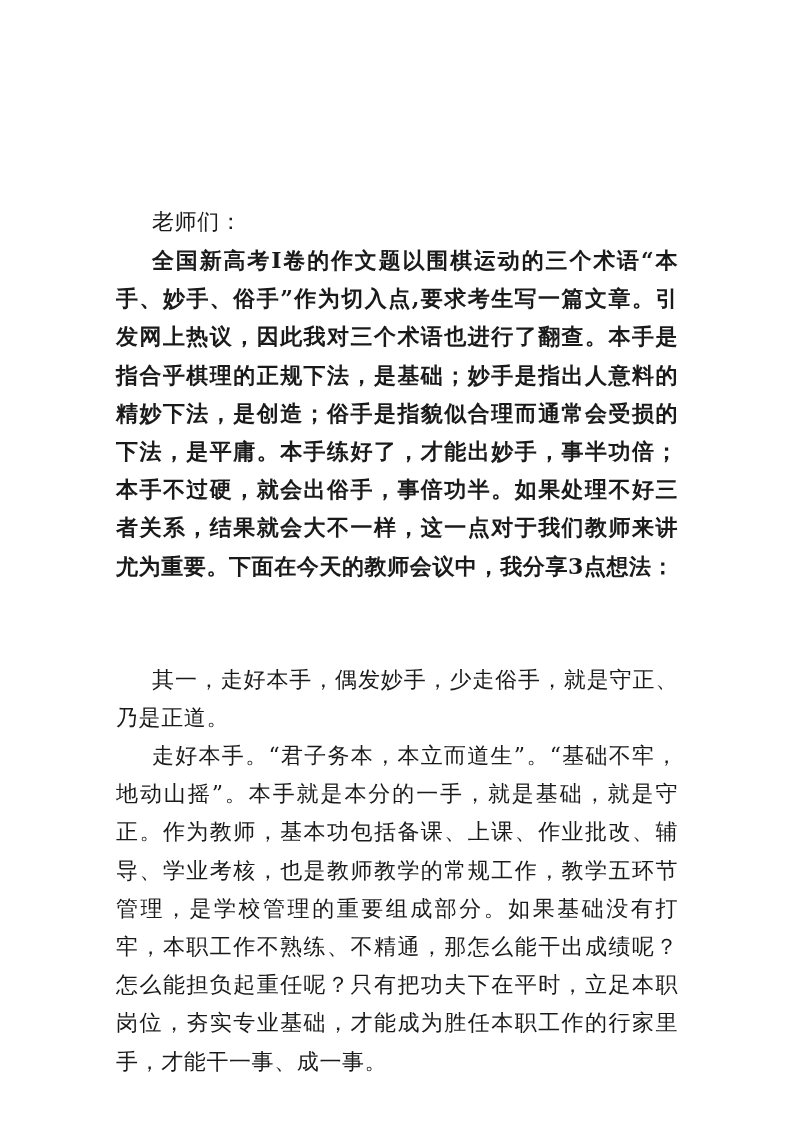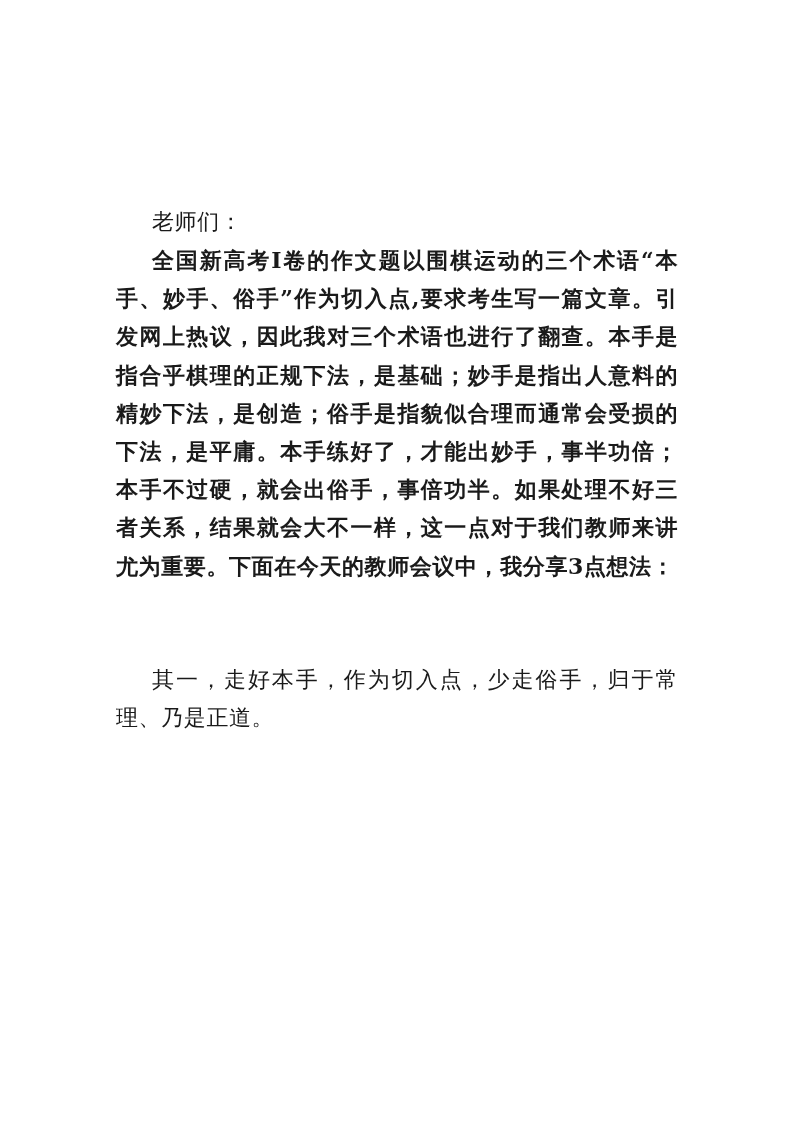--- a/index.html
+++ b/index.html
@@ -21,14 +21,15 @@
     text-align: justify;
     text-justify: inter-character;
   }
 </style>
 </head>
 <body>
 
 <div class="page">
   <p class="para" style="top:185px;">老师们：</p>
   <p class="para" style="top:223px;font-weight:bold;">全国新高考Ⅰ卷的作文题以围棋运动的三个术语“本手、妙手、俗手”作为切入点,要求考生写一篇文章。引发网上热议，因此我对三个术语也进行了翻查。本手是指合乎棋理的正规下法，是基础；妙手是指出人意料的精妙下法，是创造；俗手是指貌似合理而通常会受损的下法，是平庸。本手练好了，才能出妙手，事半功倍；本手不过硬，就会出俗手，事倍功半。如果处理不好三者关系，结果就会大不一样，这一点对于我们教师来讲尤为重要。下面在今天的教师会议中，我分享3点想法：</p>
-  <p class="para" style="top:643px;">其一，走好本手，作为切入点，少走俗手，归于常理、乃是正道。</p>
+  <p class="para" style="top:643px;">其一，走好本手，偶发妙手，少走俗手，就是守正、乃是正道。</p>
+  <p class="para" style="top:719px;">走好本手。“君子务本，本立而道生”。“基础不牢，地动山摇”。本手就是本分的一手，就是基础，就是守正。作为教师，基本功包括备课、上课、作业批改、辅导、学业考核，也是教师教学的常规工作，教学五环节管理，是学校管理的重要组成部分。如果基础没有打牢，本职工作不熟练、不精通，那怎么能干出成绩呢？怎么能担负起重任呢？只有把功夫下在平时，立足本职岗位，夯实专业基础，才能成为胜任本职工作的行家里手，才能干一事、成一事。</p>
 </div>
 
 </body></html>

